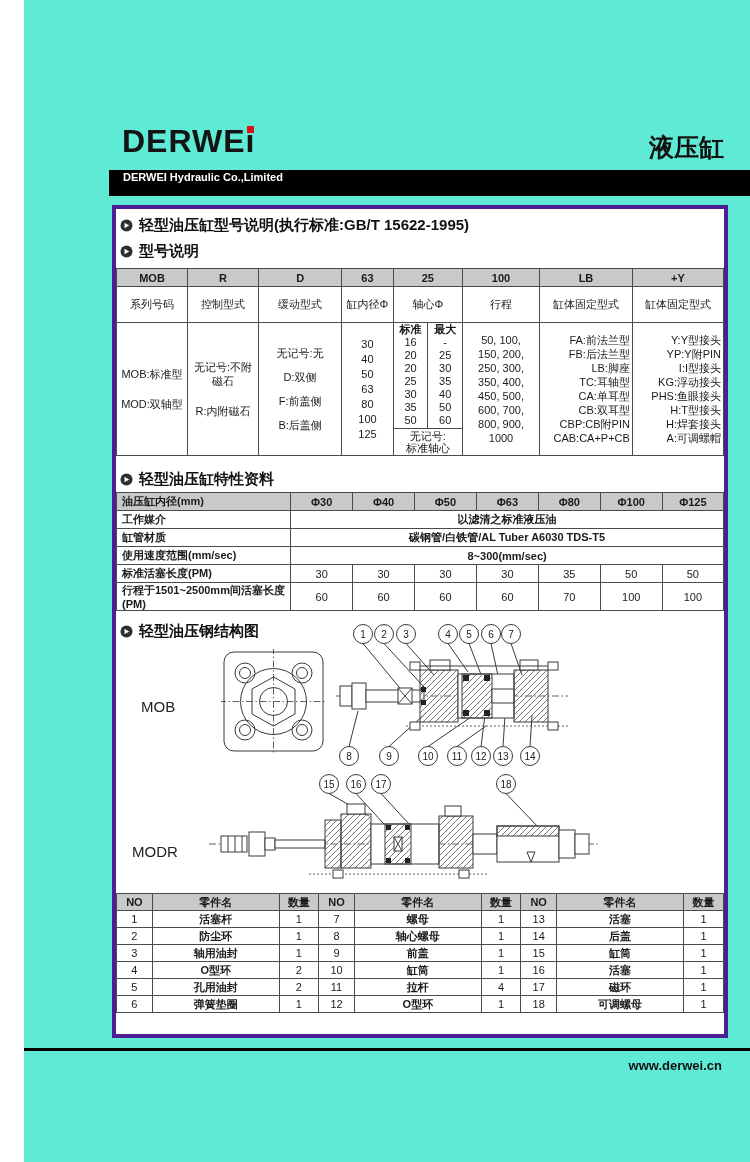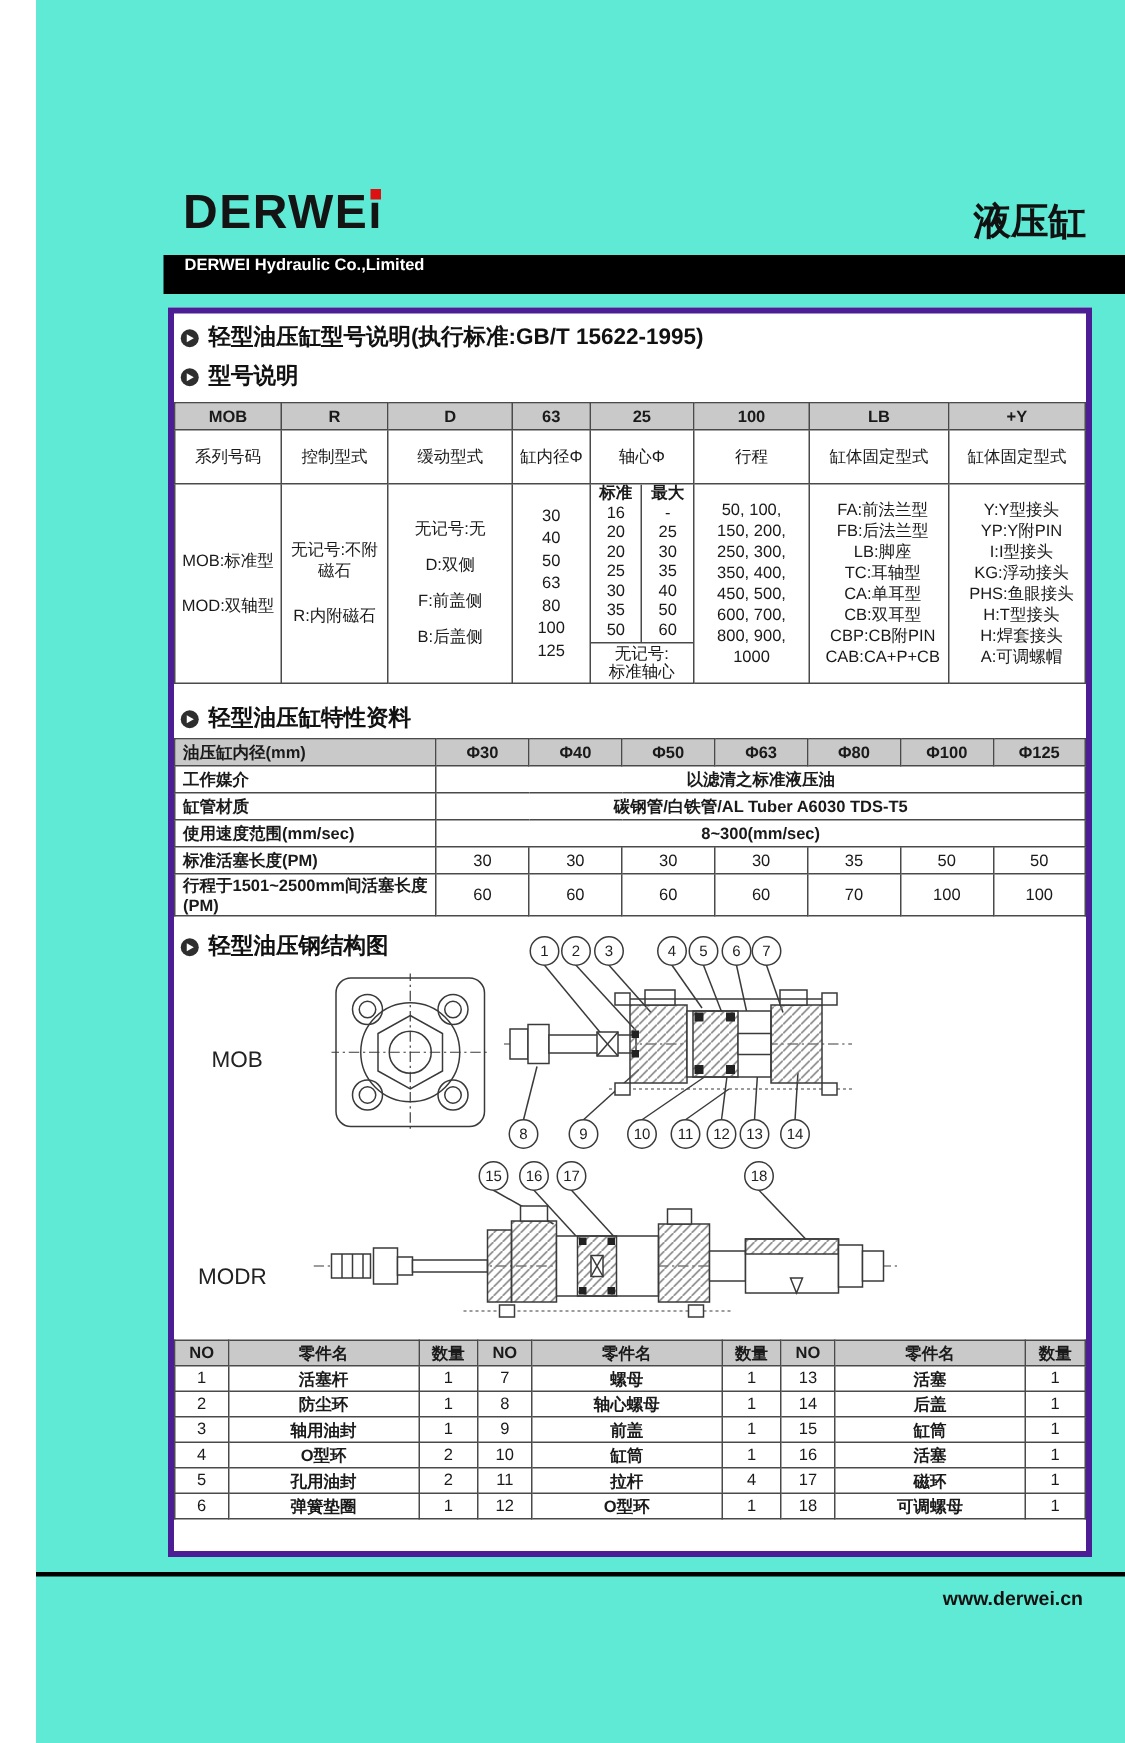--- a/index.html
+++ b/index.html
@@ -22,21 +22,21 @@
   
   table{border-collapse:collapse;table-layout:fixed;width:100%;}
   td{border:1px solid #4a4a4a;font-size:11px;text-align:center;vertical-align:middle;
      padding:0 2px;box-sizing:border-box;overflow:hidden;}
   .gray td{background:#c9c9c9;font-weight:bold;height:18px;}
   
   .t1{margin-top:7px;}
   .t1 .lblrow td{font-weight:normal;height:36px;text-align:center;}
   .t1 .body td{height:132px;}
   .vcell{display:flex;flex-direction:column;justify-content:center;align-items:center;height:132px;}
-  .vcell.left{align-items:center;text-align:left;}
+  .vcell.left{align-items:flex-end;text-align:left;}
   .vcell div{line-height:14px;}
   .gap16 div{margin:8px 0;}
   .gap10 div{margin:5px 0;}
   .borecol div{line-height:15px;}
   .shaftwrap{display:flex;flex-direction:column;height:132px;}
   .shaftcols{flex:1;display:flex;}
   .shaftcols>div{flex:1;display:flex;flex-direction:column;align-items:center;}
   .shaftcols>div:first-child{border-right:1px solid #4a4a4a;}
   .shafthead{font-weight:bold;line-height:15px;}
   .shaftcols span{line-height:13px;}

